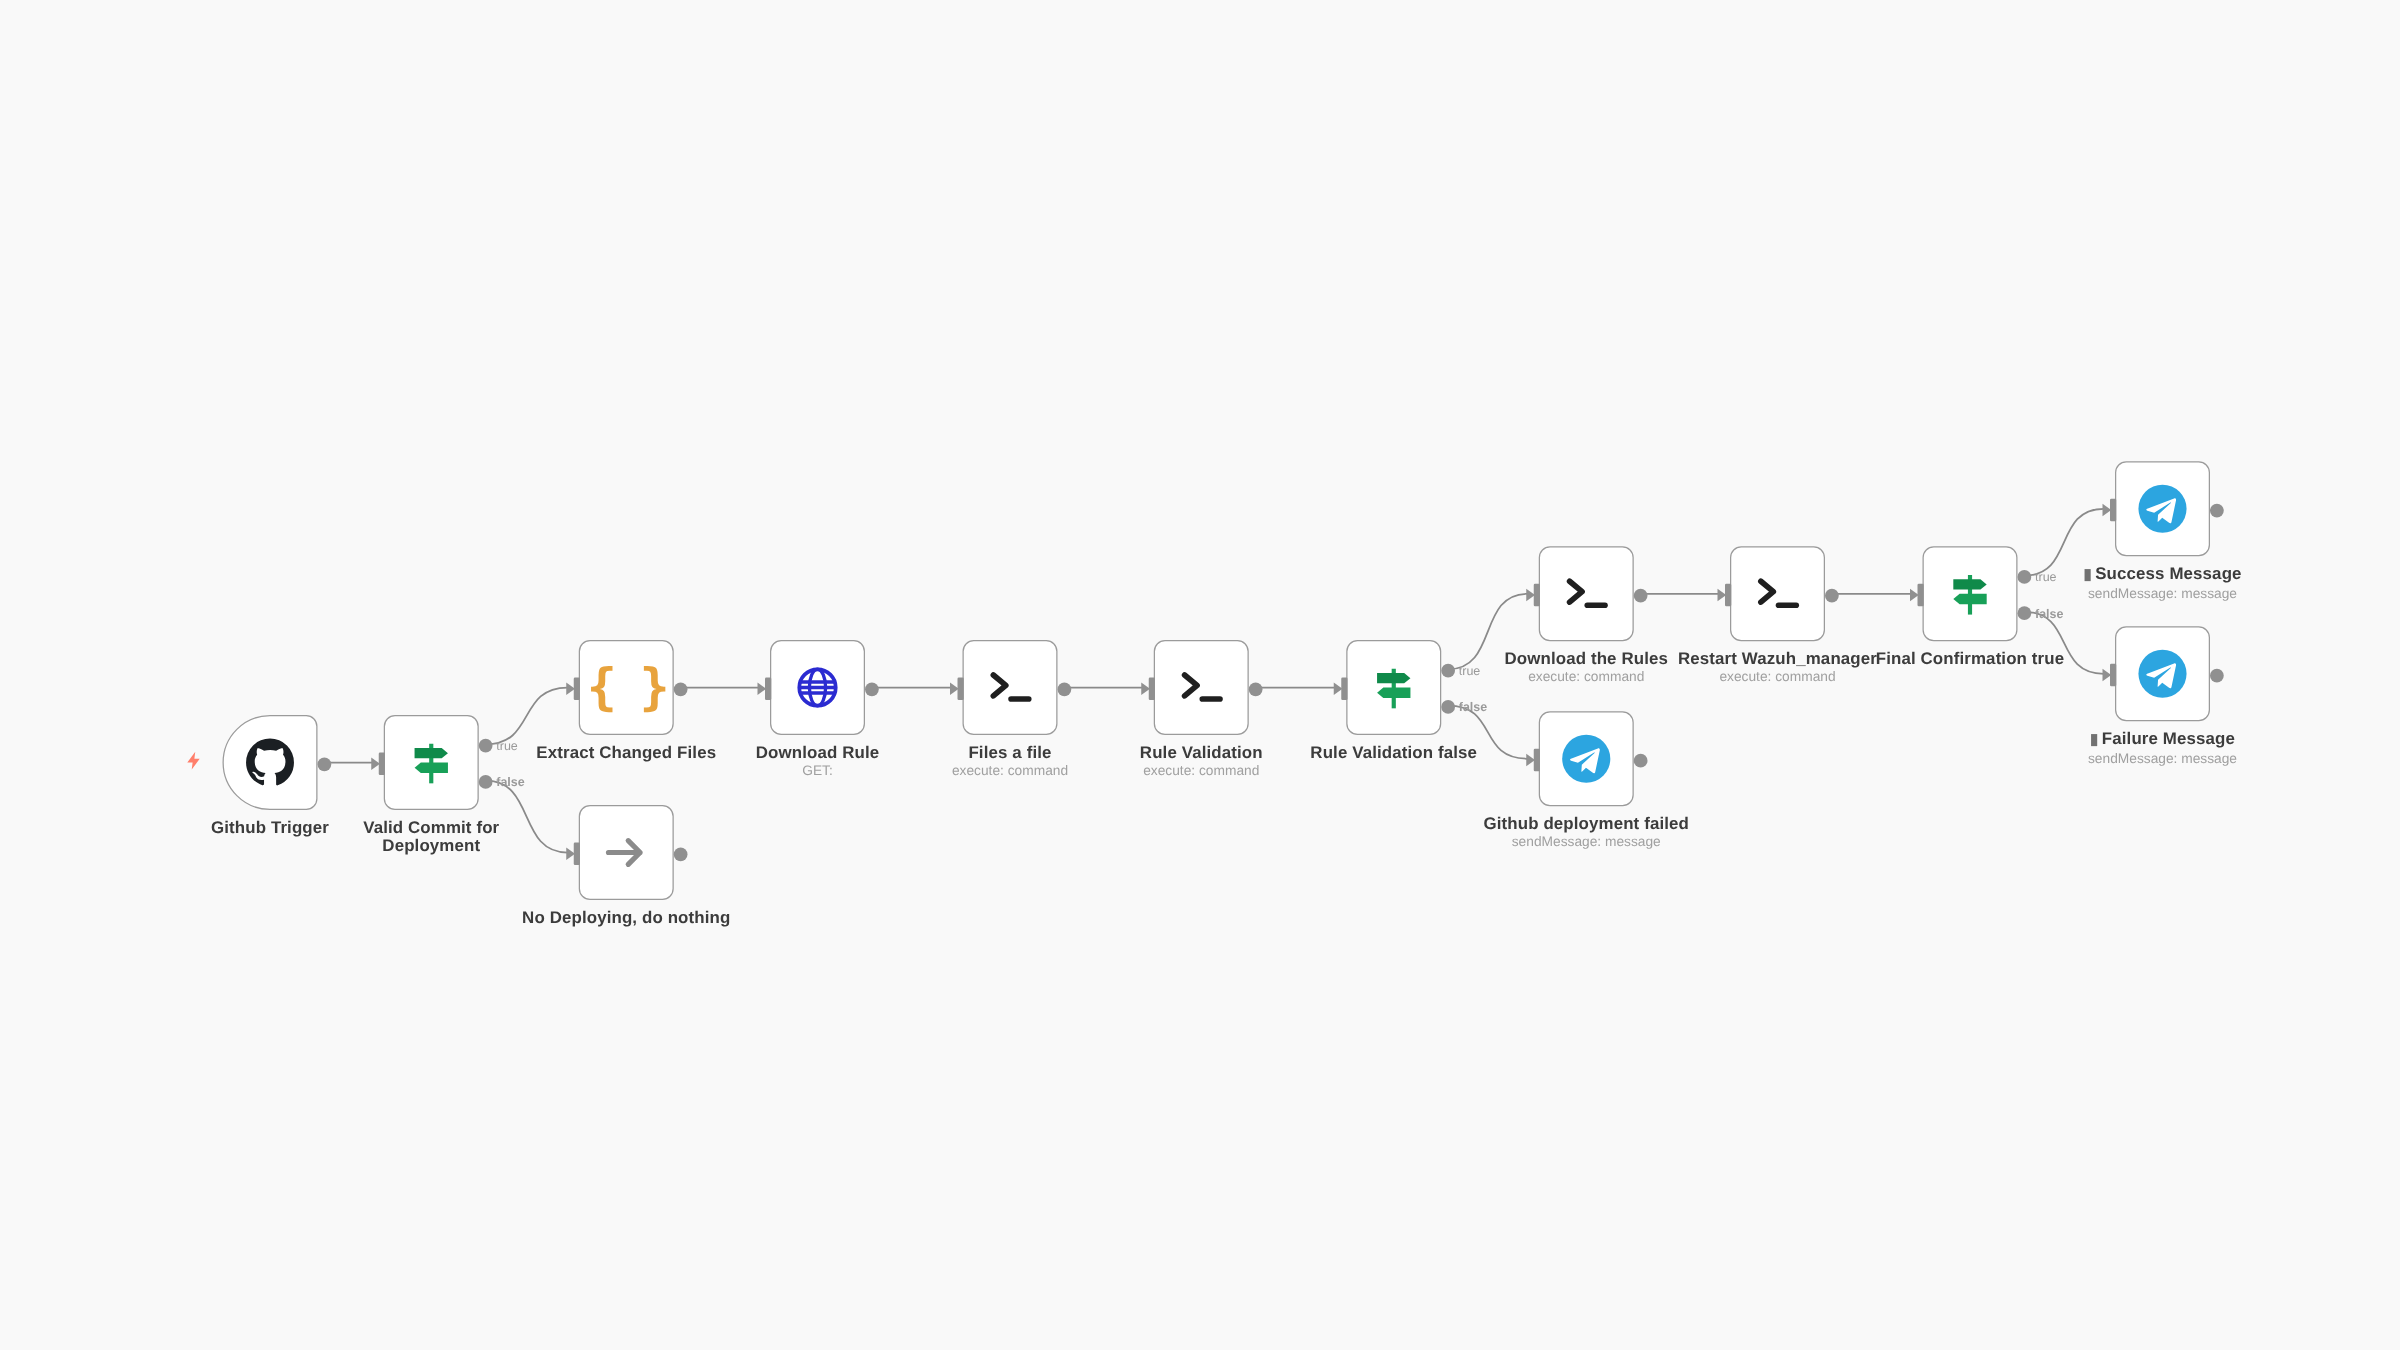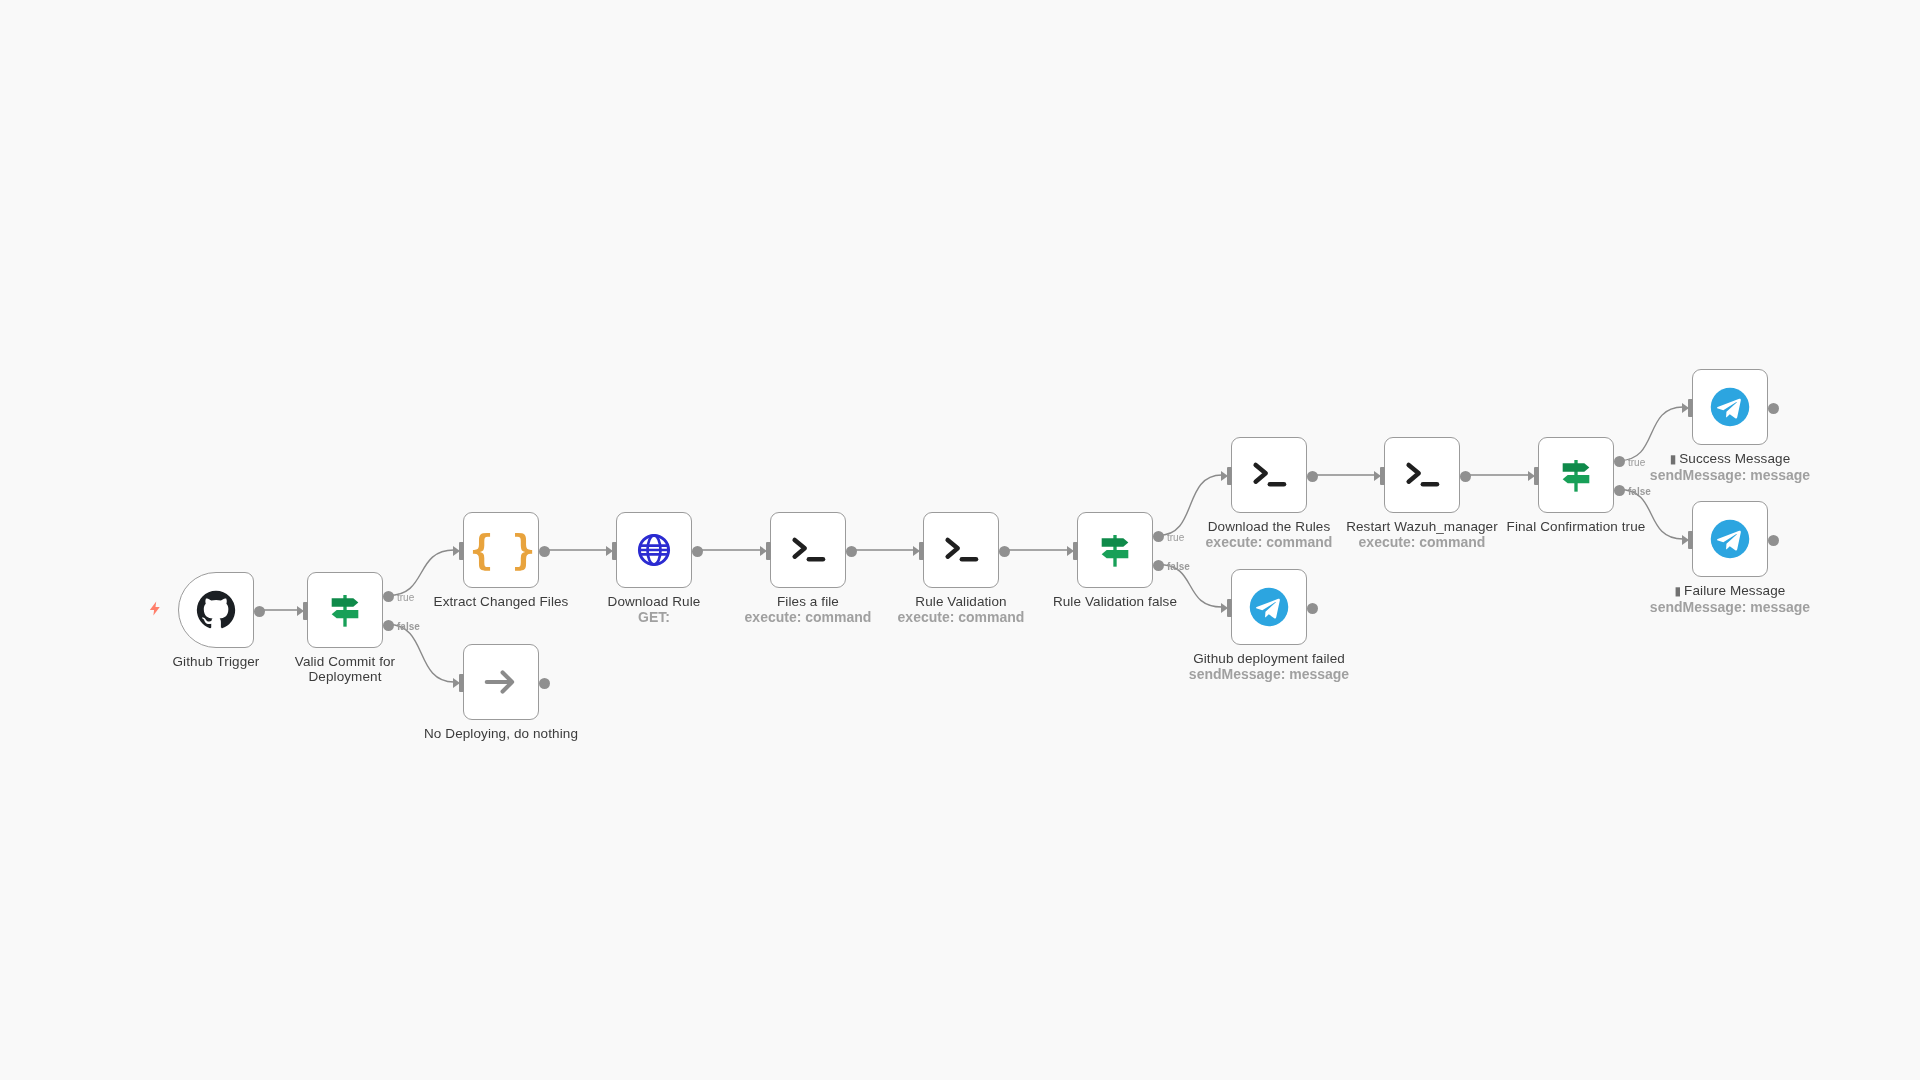--- a/index.html
+++ b/index.html
@@ -64,32 +64,32 @@
     left: 38px;
     transform: translateX(-50%);
     width: 190px;
     text-align: center;
     pointer-events: none;
   }
 
   .node-title {
     font-size: 13.5px;
     color: #3c3c3c;
-    font-weight: 400;
+    font-weight: 700;
     line-height: 15px;
     letter-spacing: 0.1px;
     white-space: pre-line;
   }
 
   .node-sub {
-    font-size: 14px;
+    font-size: 11px;
     color: #a0a0a0;
     line-height: 14px;
     margin-top: 1px;
-    font-weight: 700;
+    font-weight: 400;
   }
 
   .node-title .pfx {
     color: #5a5a5a;
     font-size: 12px;
     opacity: .85;
     letter-spacing: -1px;
   }
 
   

